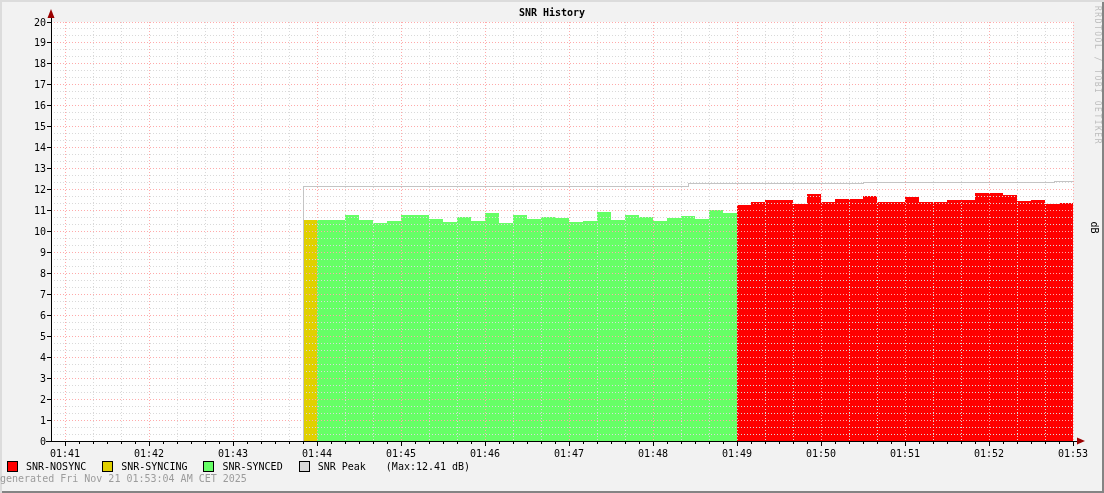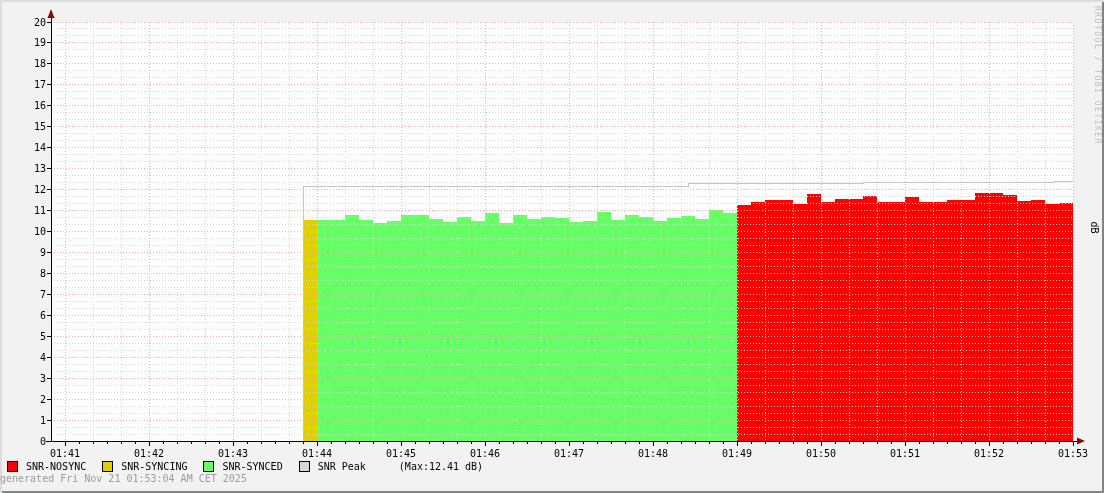--- a/index.html
+++ b/index.html
@@ -29,30 +29,31 @@
   }
   .legend{
     position:absolute;left:7px;top:460px;height:13px;
     display:flex;align-items:center;font-size:10px;color:#000;white-space:nowrap;
   }
   .legend .li{display:flex;align-items:center;margin-right:16px;}
   .legend .sq{
     width:9px;height:9px;border:1px solid #000;margin-right:8px;display:inline-block;
     background:#fff;
   }
-  .legend .maxlab{margin-left:17px;}
+  .legend .maxlab{margin-left:4px;}
   .footer{
     position:absolute;top:473px;left:0;width:100%;
     font-size:10px;color:#9c9c9c;
   }
 </style>
 </head>
 <body>
 
 <div class="graph">
+  <div class="title">SNR History</div>
 
   <svg id="chart" width="1104" height="460" shape-rendering="crispEdges">
       <g>
         <rect x="51" y="22" width="1022" height="419" fill="#ffffff"></rect>
       </g>
       <g>
         <rect x="303" y="219.5585" width="14" height="221.4415" fill="#e0d000"></rect>
         <rect x="317" y="219.9775" width="14" height="221.0225" fill="#66ff66"></rect>
         <rect x="331" y="219.9775" width="14" height="221.0225" fill="#66ff66"></rect>
         <rect x="345" y="214.73999999999998" width="14" height="226.26000000000002" fill="#66ff66"></rect>

